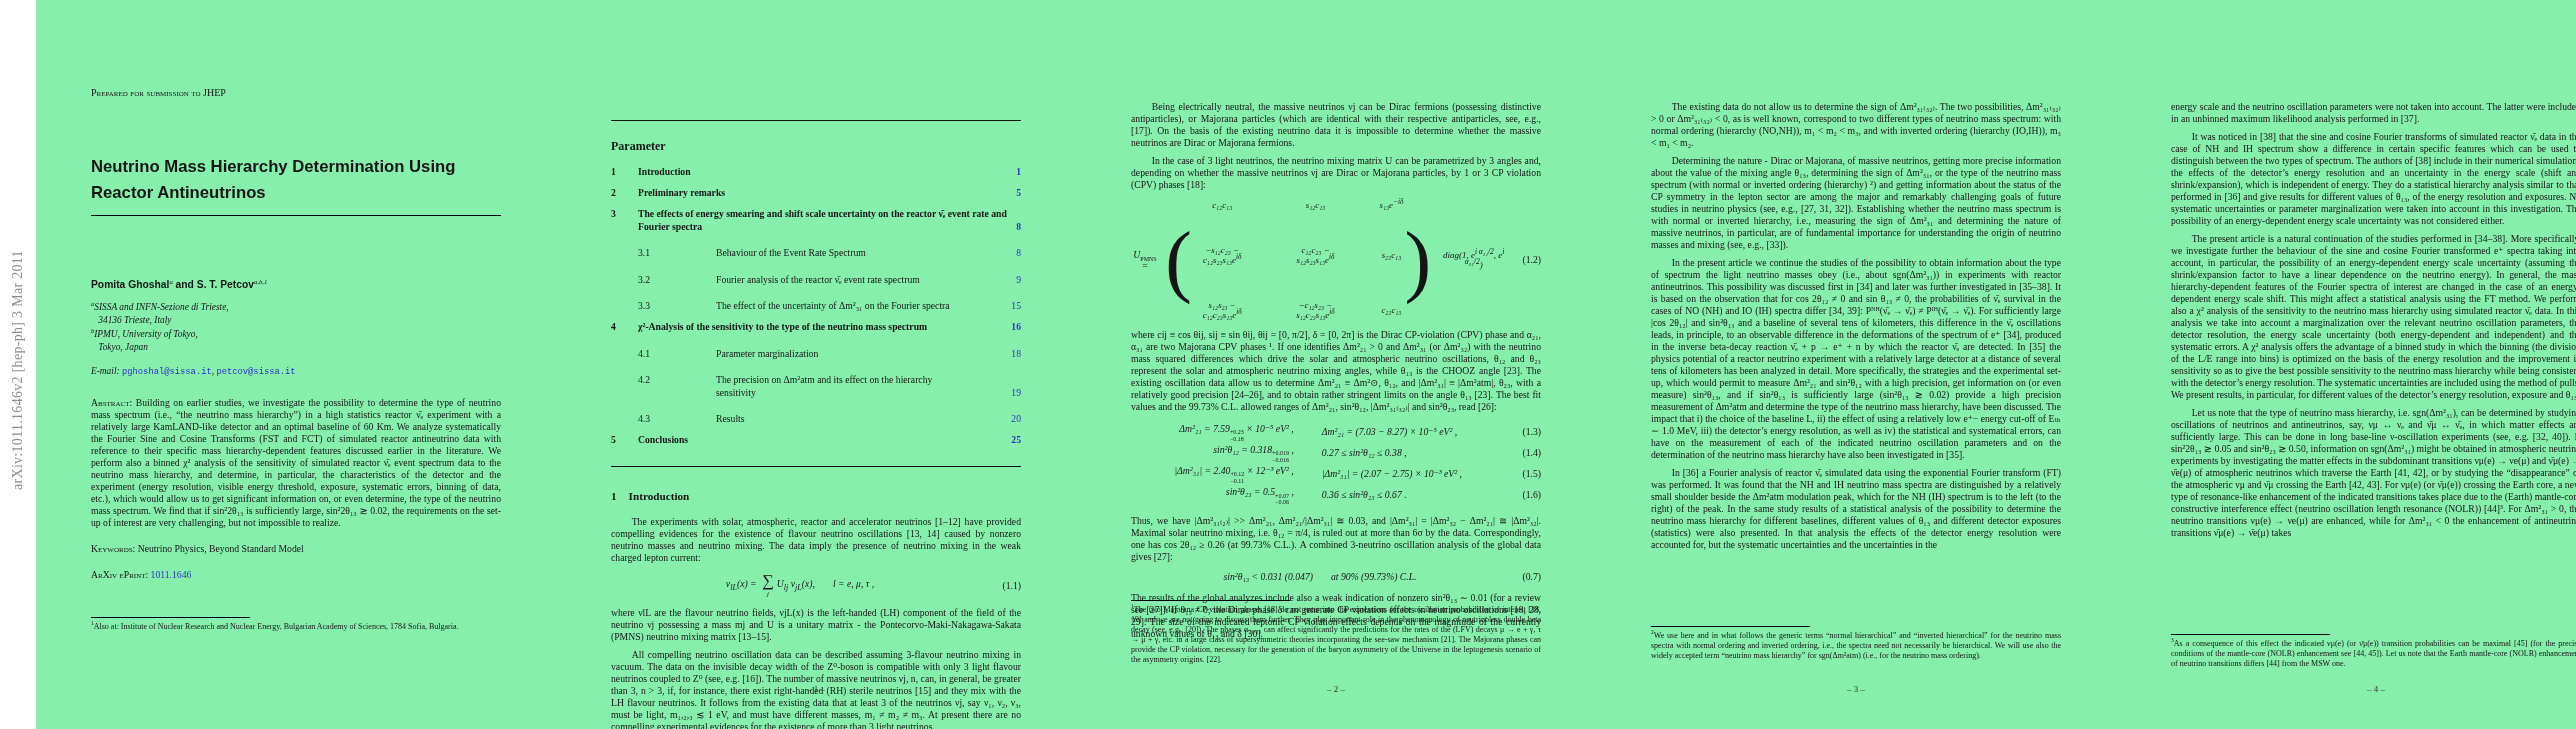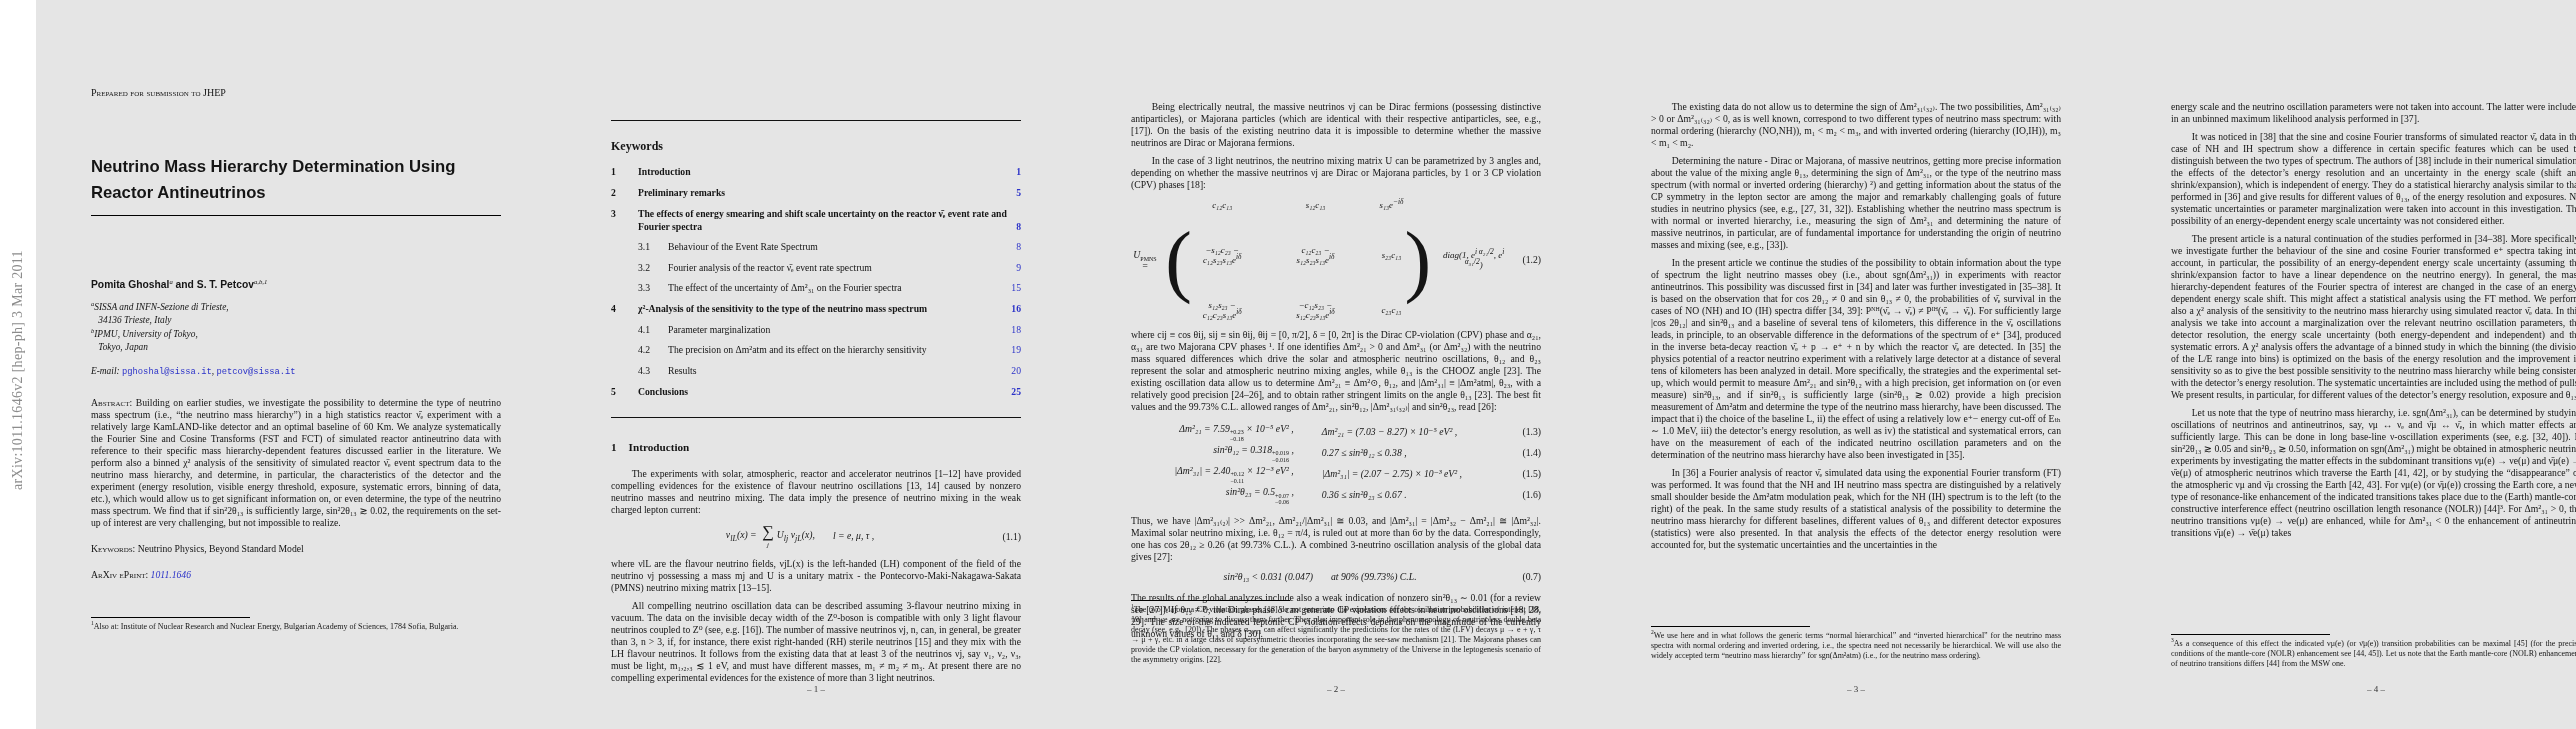--- a/index.html
+++ b/index.html
@@ -1,55 +1,55 @@
 <!DOCTYPE html>
 <html style="font-size:9.7px"><head>
 <meta charset="utf-8">
 <style>
   html,body{margin:0;padding:0;background:#ffffff;}
   body{width:2576px;height:729px;overflow:hidden;position:relative;
        font-family:"Liberation Serif","DejaVu Serif",serif;color:#151515;}
   .spread{display:flex;padding-left:36px;width:2576px;height:729px;box-sizing:border-box;}
   .page{flex:0 0 520px;width:520px;height:729px;position:relative;box-sizing:border-box;
-        padding:0 55px;background:#e5e5e5;}
+        padding:0 55px;background:#86efac;}
   .watermark{position:absolute;left:9.7px;top:490px;transform-origin:0 0;transform:rotate(-90deg);
         color:#8c8c8c;font-size:14px;letter-spacing:0.3px;white-space:nowrap;}
   
   .prepared{margin-top:87px;font-variant:small-caps;font-size:10px;}
   .doc-title{margin-top:56px;font-family:"Liberation Sans",sans-serif;font-weight:bold;
         font-size:16.7px;line-height:25.5px;}
   .title-rule{margin-top:9.7px;border-top:1.9px solid #000;}
   .authors{margin-top:63px;font-family:"Liberation Sans",sans-serif;font-weight:bold;font-size:10.3px;}
   .authors sup{font-family:"Liberation Serif",serif;font-weight:normal;font-style:italic;font-size:6.7px;}
   .affils{margin-top:11px;font-style:italic;font-size:9.4px;line-height:13.4px;}
   .affil-line2{padding-left:7.3px;}
   .affils sup{font-size:6.4px;}
   .email-row{margin-top:12px;font-size:9.4px;}
   .email-label{font-style:italic;}
   .mono-link{font-family:"Liberation Mono","DejaVu Sans Mono",monospace;font-size:8.8px;
         color:#2b32c8;text-decoration:none;}
   .abstract{margin-top:19.4px;}
   .smallcaps{font-variant:small-caps;}
   .body-text{font-size:9.7px;line-height:12px;text-align:justify;}
   .kv-row{margin-top:14.6px;font-size:9.7px;}
-  .link-blue{color:#2b32c8;text-decoration:none;font-style:italic;}
+  .link-blue{color:#2b32c8;text-decoration:none;}
   
   .footnotes{position:absolute;left:55px;right:55px;}
   .fn-rule{border-top:0.9px solid #000;width:159px;margin-bottom:3.6px;}
   .fn-text{font-size:8px;line-height:10px;text-align:justify;}
   .fn-text sup{font-size:5.5px;}
   .pagefooter{position:absolute;top:684px;left:0;width:100%;text-align:center;font-size:9px;color:#333;}
   
   .toc-rule{border-top:1.1px solid #111;}
   .toc-rule-top{margin-top:120px;}
   .contents-title{margin-top:18px;font-weight:bold;font-size:12px;}
   .toc{margin-top:12px;font-size:9.7px;line-height:12.5px;}
   .toc-item{display:flex;}
   .toc-item.lvl1{font-weight:bold;margin-top:8.5px;}
-  .toc-item.lvl2{margin-left:27px;margin-top:8px;}
+  .toc-item.lvl2{margin-left:27px;margin-top:14px;gap:48px;}
   .toc-num{width:27px;flex:0 0 auto;}
   .toc-item.lvl2 .toc-num{width:30px;}
   .toc-label{flex:1 1 auto;padding-right:8.5px;}
   .toc-page{flex:0 0 auto;margin-left:auto;color:#2b32c8;align-self:flex-end;cursor:pointer;}
   .toc-rule-bottom{margin-top:19.4px;}
   .section-heading{margin-top:23px;font-weight:bold;font-size:11.2px;}
   .section-heading .sec-num{margin-right:12px;}
   .par{font-size:9.7px;line-height:12px;text-align:justify;text-indent:20.7px;margin:0 0 6px 0;}
   .par.noindent{text-indent:0;}
   
@@ -111,21 +111,21 @@
       <a class="link-blue" href="#">1011.1646</a>
     </div>
     <div class="footnotes" style="top:617px;">
       <div class="fn-rule"></div>
       <div class="fn-text"><sup>1</sup><span>Also at: Institute of Nuclear Research and Nuclear Energy, Bulgarian Academy of Sciences, 1784 Sofia, Bulgaria.</span></div>
     </div>
   </div>
 
   <div class="page">
     <div class="toc-rule toc-rule-top"></div>
-    <div class="contents-title">Keywords</div>
+    <div class="contents-title">Parameter</div>
     <div class="toc">
       <div class="toc-item lvl1">
           <span class="toc-num">1</span>
           <span class="toc-label">Introduction</span>
           <span class="toc-page">1</span>
         </div>
       <div class="toc-item lvl1">
           <span class="toc-num">2</span>
           <span class="toc-label">Preliminary remarks</span>
           <span class="toc-page">5</span>

